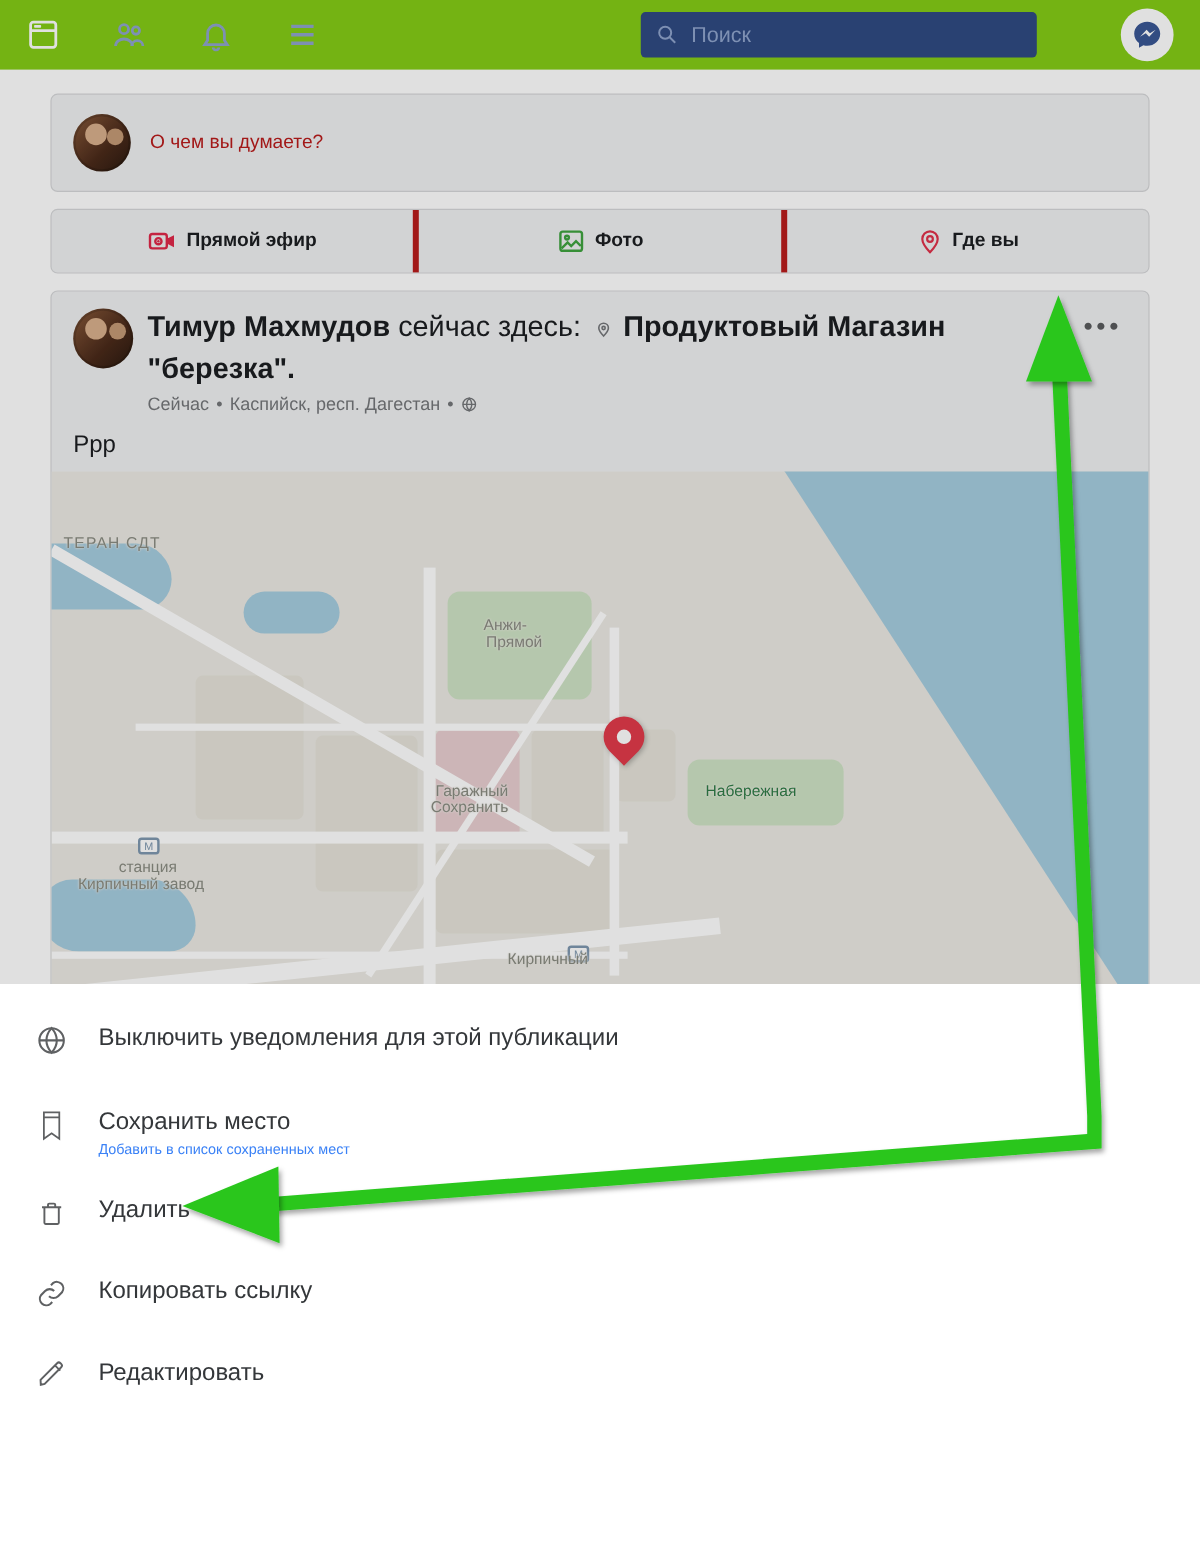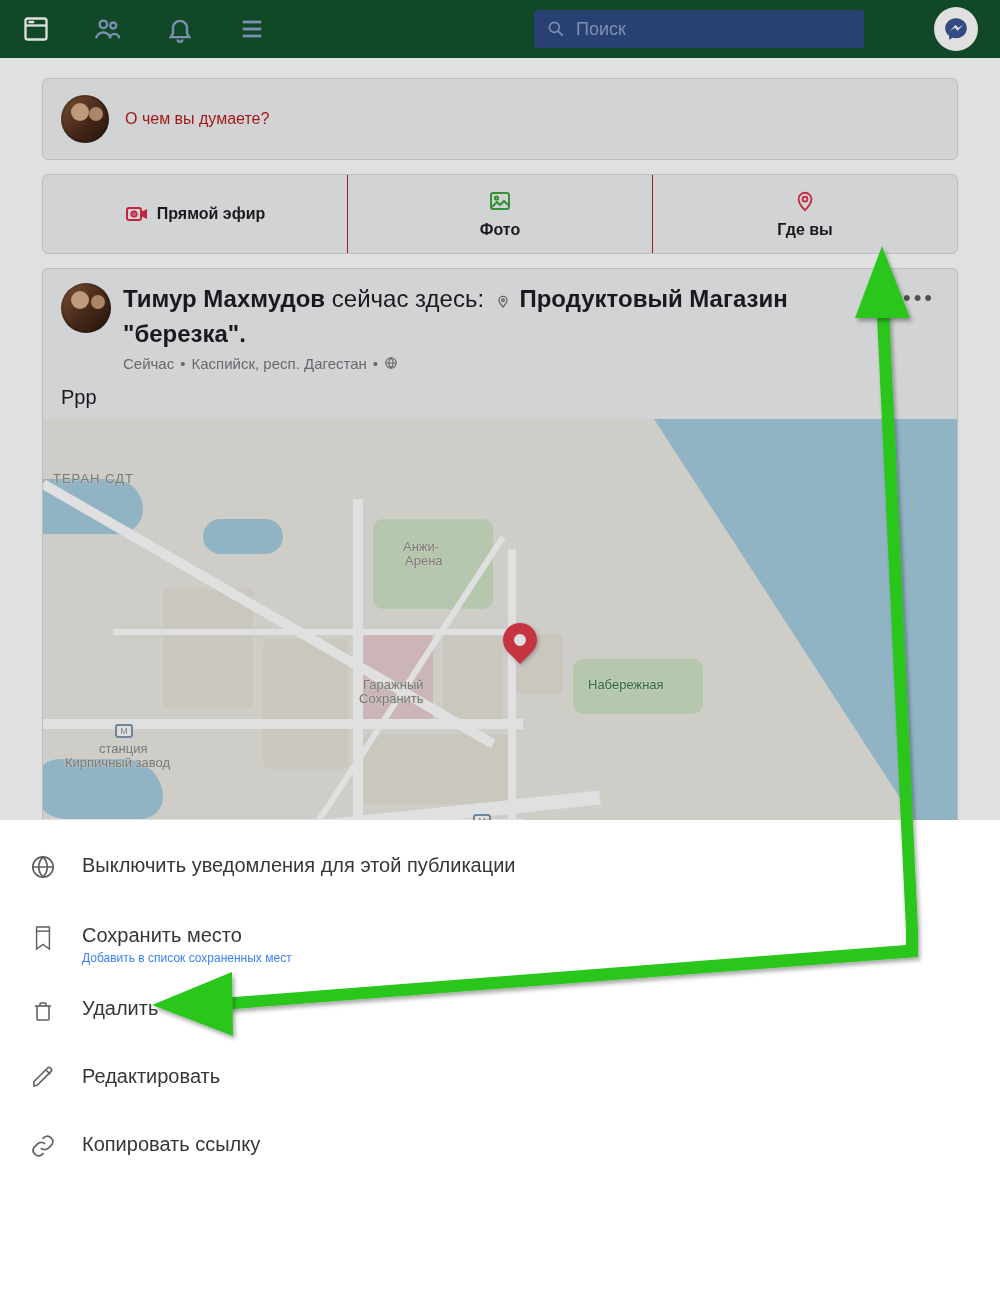--- a/index.html
+++ b/index.html
@@ -2,21 +2,21 @@
 <html><head>
 <meta charset="utf-8">
 <style>
   * { margin: 0; padding: 0; box-sizing: border-box; }
   html, body { width: 1000px; height: 1301px; font-family: "Helvetica Neue", Arial, sans-serif; background: #fff; overflow: hidden; }
 
   .dim-layer { position:absolute; left:0; top:0; width:1000px; height:820px; overflow:hidden; }
   .dim-layer::after{ content:""; position:absolute; inset:0; background:rgba(0,0,0,0.12); pointer-events:none; }
 
   
-  .topbar { height:58px; background:#14532d; display:flex; align-items:center; padding:0 22px; gap:44px; }
+  .topbar { height:58px; background:#84cc16; display:flex; align-items:center; padding:0 22px; gap:44px; }
   .topbar .nav-icons{ display:flex; align-items:center; gap:44px; }
   .topbar .nav-icon{ width:28px; height:28px; color:#8fa4cc; display:flex; align-items:center; justify-content:center; }
   .topbar .nav-icon.active{ color:#fff; }
 
   .searchbar{ margin-left:auto; width:330px; height:38px; background:#2f4a82; border-radius:4px; display:flex; align-items:center; padding:0 12px; gap:10px; color:#8fa4cc; font-size:18px; }
   .searchbar .sph{ flex:1; color:#8fa4cc; }
 
   .messenger-btn{ width:44px; height:44px; border-radius:50%; background:#fff; display:flex; align-items:center; justify-content:center; margin-left:26px; }
 
   
@@ -25,21 +25,21 @@
   .card{ background:#f0f1f2; border:1px solid #d7d8da; border-radius:6px; }
 
   .compose{ display:flex; align-items:center; gap:16px; padding:16px 18px; }
   .avatar{ width:48px; height:48px; border-radius:50%; background:linear-gradient(135deg,#8a5a3a 0%,#4a2a1a 60%,#2a1a10 100%); box-shadow:inset 0 0 0 2px rgba(0,0,0,0.15); position:relative; overflow:hidden; }
   .avatar::before{content:""; position:absolute; left:10px; top:8px; width:18px; height:18px; border-radius:50%; background:#d9b08c;}
   .avatar::after{content:""; position:absolute; right:6px; top:12px; width:14px; height:14px; border-radius:50%; background:#c49a76;}
   .compose-text{ font-size:16px; color:#b91c1c; }
 
   .tri{ display:flex; }
   .tri .cell{ flex:1; display:flex; align-items:center; justify-content:center; gap:8px; padding:14px 0; font-size:16px; font-weight:600; color:#1c1e21; position:relative;}
-  .tri .cell+.cell{ border-left:1px solid #b91c1c;flex-direction:column; }
+  .tri .cell+.cell{ border-left:5px solid #b91c1c; }
 
   
   .post{ padding:14px 18px 0 18px; }
   .post-head{ display:flex; gap:12px; }
   .post-head .avatar{ width:50px; height:50px; flex:none; }
   .post-head .meta{ flex:1; min-width:0; }
   .post-title{ font-size:24px; color:#1c1e21; line-height:1.35; }
   .post-title b{ font-weight:700; }
   .post-title .pin-inline{ display:inline-block; vertical-align:-3px; margin:0 2px 0 4px; }
   .post-sub{ font-size:15px; color:#75777a; margin-top:4px; display:flex; align-items:center; gap:6px; flex-wrap:wrap;}
@@ -218,21 +218,21 @@
 
           <div class="road r-diag" style="left:0; top:60px; width:520px; transform:rotate(30deg);"></div>
           <div class="road r-diag" style="left:0; top:430px; width:560px; height:14px; transform:rotate(-6deg);"></div>
           <div class="road r-diag" style="left:460px; top:115px; width:360px; height:6px; transform:rotate(123deg); transform-origin:left center;"></div>
 
           <div class="station" style="left:72px; top:305px;">M</div>
           <div class="station" style="left:430px; top:395px;">M</div>
 
           <div class="map-label" style="left:10px; top:15px; font-size:13px; letter-spacing:1px;margin-top:37px;">ТЕРАН СДТ</div>
           <div class="map-label" style="left:360px; top:120px;">Анжи-</div>
-          <div class="map-label" style="left:362px; top:134px;">Арена</div>
+          <div class="map-label" style="left:362px; top:134px;">Прямой</div>
           <div class="map-label" style="left:320px; top:258px;">Гаражный</div>
           <div class="map-label" style="left:316px; top:272px;">Сохранить</div>
           <div class="map-label green" style="left:545px; top:258px;">Набережная</div>
           <div class="map-label" style="left:56px; top:322px;">станция</div>
           <div class="map-label" style="left:22px; top:336px;">Кирпичный завод</div>
           <div class="map-label" style="left:380px; top:398px;">Кирпичный</div>
 
           <div class="pin" style="left:460px; top:204px;"></div>
         </div>
       </div>
@@ -274,39 +274,39 @@
           <path d="M9 7V5a1 1 0 011-1h4a1 1 0 011 1v2"></path>
         </svg>
     </div>
     <div class="sheet-txt">
         <div class="t">Удалить</div>
       </div>
   </div>
 
   <div class="sheet-row">
     <div class="sheet-icon">
+      <svg width="26" height="26" viewBox="0 0 24 24" fill="none" stroke="currentColor" stroke-width="1.6">
+          <path d="M10 14a5 5 0 007 0l3-3a5 5 0 00-7-7l-1.5 1.5"></path>
+          <path d="M14 10a5 5 0 00-7 0l-3 3a5 5 0 007 7l1.5-1.5"></path>
+        </svg>
+    </div>
+    <div class="sheet-txt">
+        <div class="t">Копировать ссылку</div>
+      </div>
+  </div>
+
+  <div class="sheet-row">
+    <div class="sheet-icon">
       <svg width="24" height="24" viewBox="0 0 24 24" fill="none" stroke="currentColor" stroke-width="1.6">
           <path d="M3 21l3.2-.8L20 6.4a2 2 0 000-2.8l-.6-.6a2 2 0 00-2.8 0L2.8 16.8 3 21z"></path>
           <line x1="14.8" y1="4.8" x2="19.2" y2="9.2"></line>
         </svg>
     </div>
     <div class="sheet-txt">
         <div class="t">Редактировать</div>
-      </div>
-  </div>
-
-  <div class="sheet-row">
-    <div class="sheet-icon">
-      <svg width="26" height="26" viewBox="0 0 24 24" fill="none" stroke="currentColor" stroke-width="1.6">
-          <path d="M10 14a5 5 0 007 0l3-3a5 5 0 00-7-7l-1.5 1.5"></path>
-          <path d="M14 10a5 5 0 00-7 0l-3 3a5 5 0 007 7l1.5-1.5"></path>
-        </svg>
-    </div>
-    <div class="sheet-txt">
-        <div class="t">Копировать ссылку</div>
       </div>
   </div>
 </div>
 
 <svg class="arrow-svg">
   <defs>
     <filter id="sh" x="-20%" y="-20%" width="140%" height="140%">
       <feDropShadow dx="2" dy="3" stdDeviation="2" flood-color="rgba(0,0,0,0.35)"></feDropShadow>
     </filter>
   </defs>

